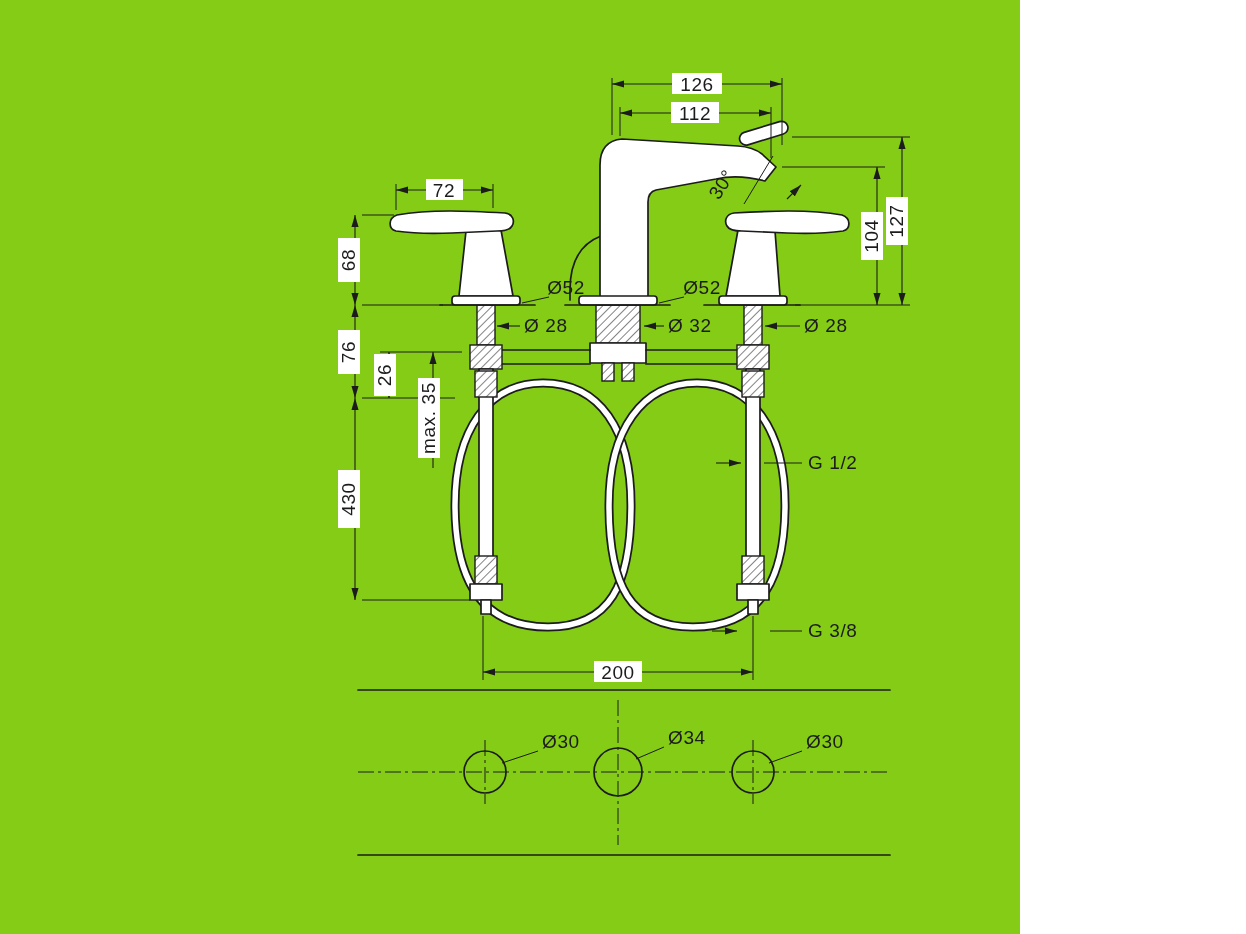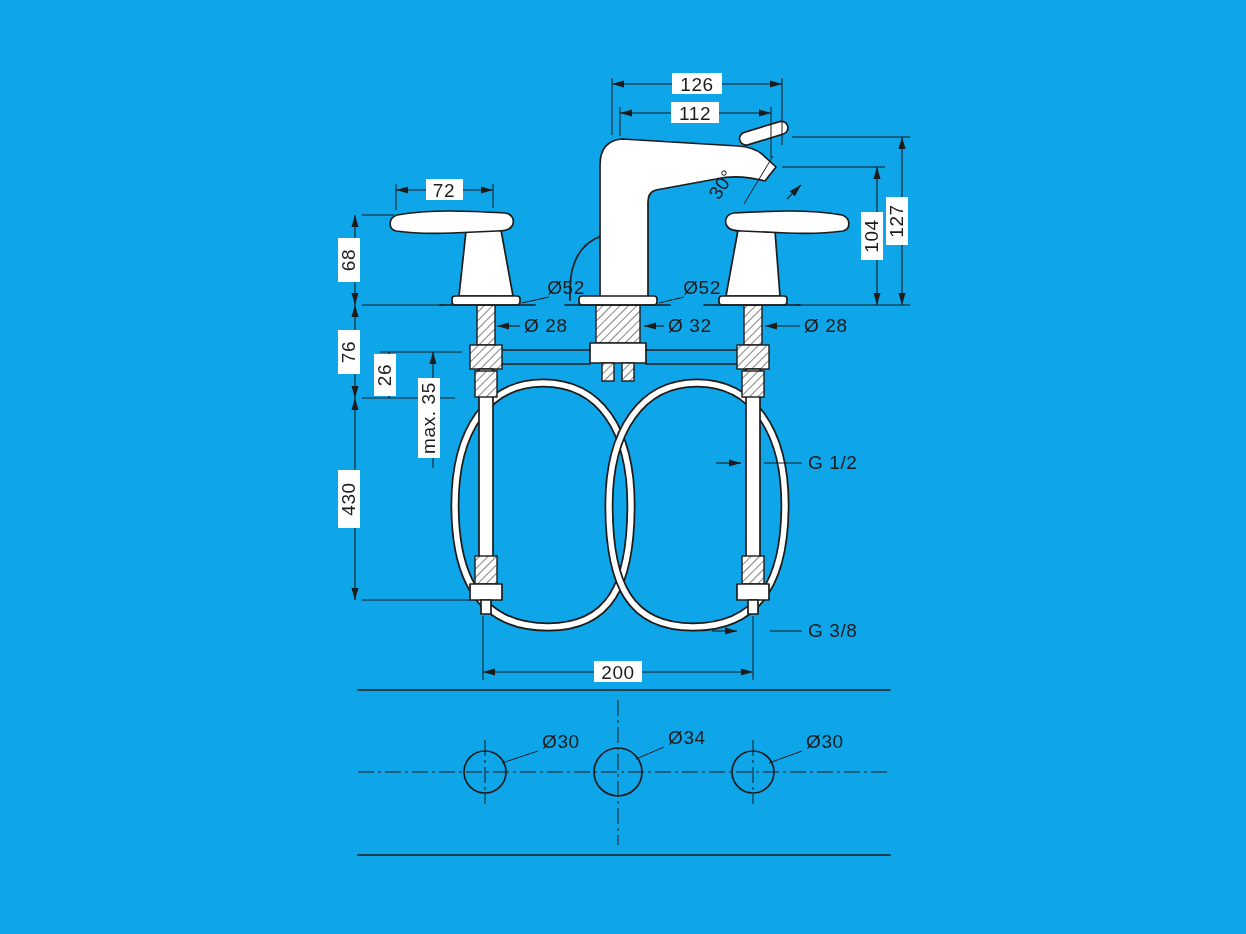--- a/index.html
+++ b/index.html
@@ -1,19 +1,19 @@
 <!DOCTYPE html>
 <html><head>
 <meta charset="utf-8">
 <style>
   html,body{margin:0;padding:0;background:#ffffff;}
   .stage{
     position:relative;
-    width:1246px;height:934px;
-    background:#0ea5e9;
+    width:1020px;height:934px;
+    background:#84cc16;
     font-family:"Liberation Sans", sans-serif;
     overflow:hidden;
   }
   svg{position:absolute;left:0;top:0;}
   text{
     font-family:"Liberation Sans", sans-serif;
     font-size:19px;
     fill:#1c1c1c;
     letter-spacing:0.6px;
   }

